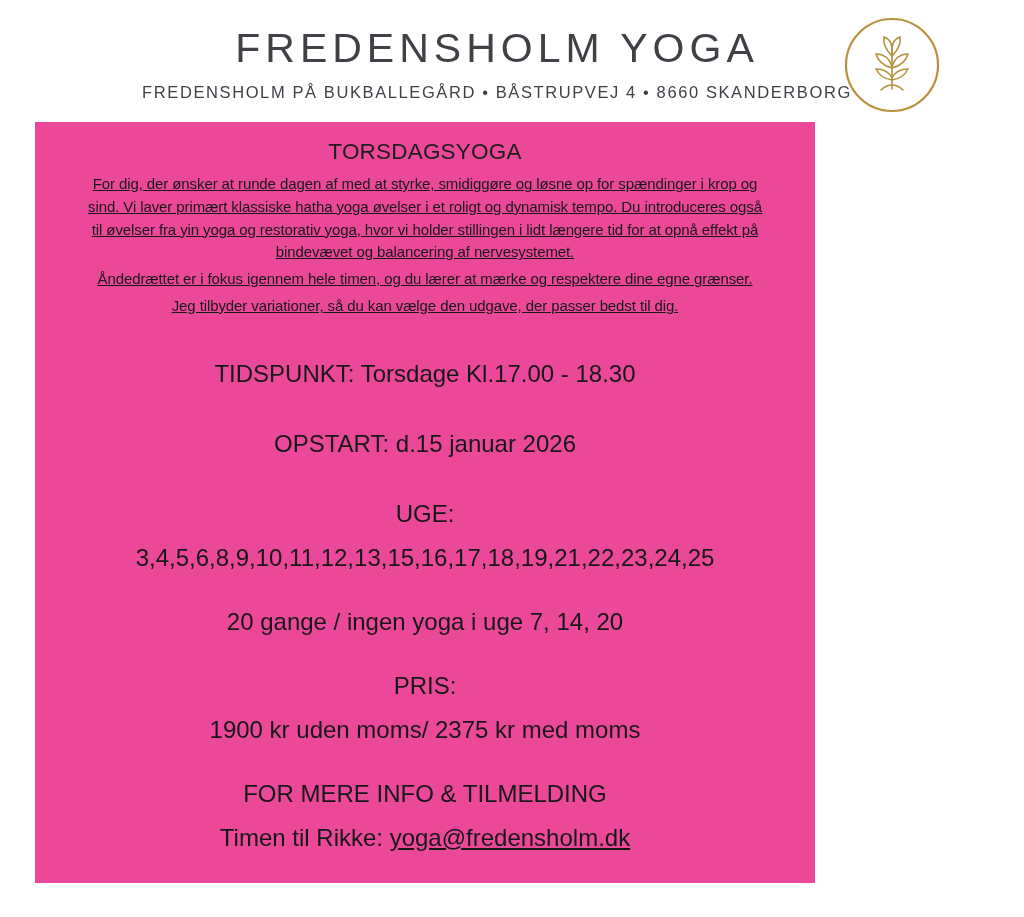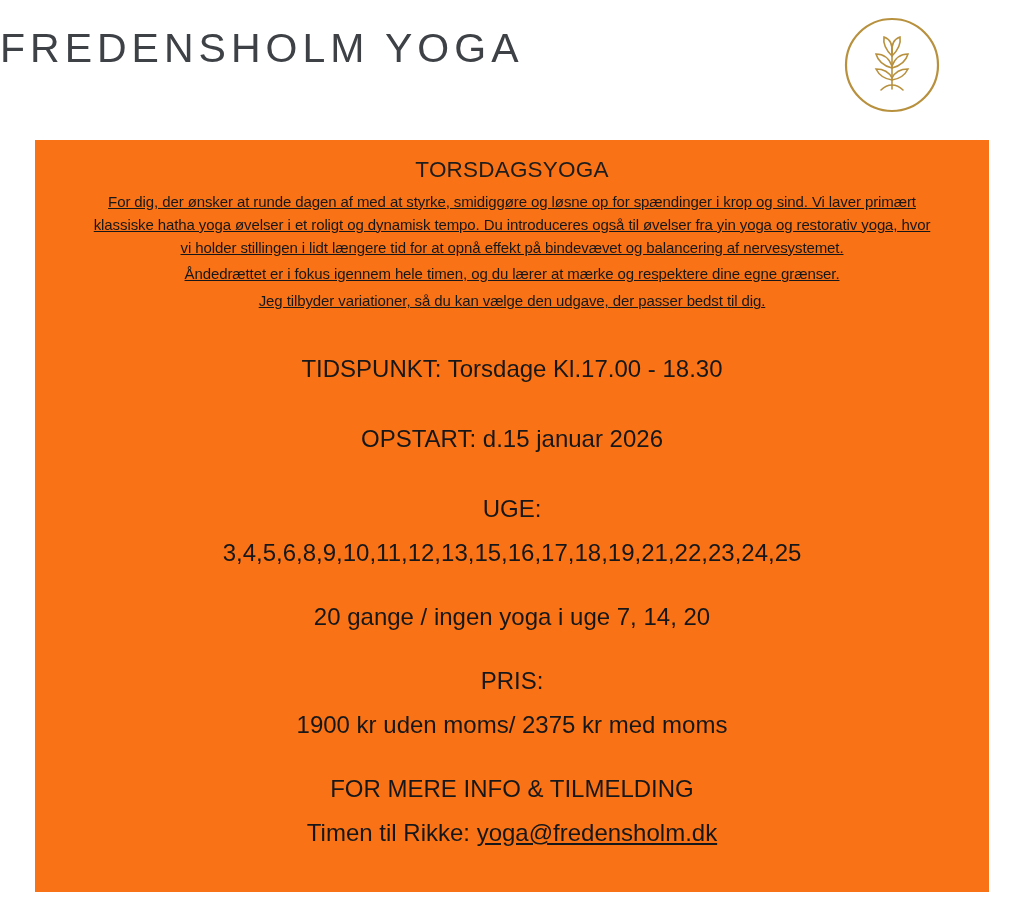--- a/index.html
+++ b/index.html
@@ -20,20 +20,21 @@
   .header {
     position: relative;
     height: 131px;
     background: #ffffff;
   }
   .brand-block {
     position: absolute;
     left: 0;
     right: 16px;
     top: 26px;
+    text-align: center;
   }
   .brand-title {
     font-size: 41px;
     letter-spacing: 5px;
     font-weight: 400;
     color: #3e4247;
     line-height: 1.1;
     padding-right: 14px;
   }
   .brand-subtitle {
@@ -50,24 +51,24 @@
     left: 843px;
     width: 98px;
     height: 98px;
   }
   .logo-wrap svg { display: block; }
 
   
   .panel {
     position: absolute;
     left: 35px;
-    top: 140px;
-    width: 954px;
+    top: 122px;
+    width: 780px;
     height: 761px;
-    background: #f97316;
+    background: #ec4899;
   }
   .content {
     padding: 17px 52px 0 52px;
     text-align: center;
   }
   .doc-title {
     font-size: 22.5px;
     color: #1d1d1d;
     font-weight: 400;
     letter-spacing: 0.2px;
@@ -107,20 +108,21 @@
     height: 25px;
     background: #ffffff;
   }
 </style>
 </head>
 <body>
 
 <div class="header">
   <div class="brand-block">
     <div class="brand-title">FREDENSHOLM YOGA</div>
+    <div class="brand-subtitle">FREDENSHOLM PÅ BUKBALLEGÅRD • BÅSTRUPVEJ 4 • 8660 SKANDERBORG</div>
   </div>
   <div class="logo-wrap">
     <svg width="98" height="98" viewBox="0 0 98 98" xmlns="http://www.w3.org/2000/svg">
       <circle cx="49" cy="49" r="46" fill="none" stroke="#b8913f" stroke-width="2.2"></circle>
       <g stroke="#b8913f" stroke-width="1.6" fill="none" stroke-linecap="round">
         <path d="M49 73 L49 38"></path>
         <path d="M49 40 C42 33 40 27 41 21 C47 23 50 29 49 38"></path>
         <path d="M49 40 C56 33 58 27 57 21 C51 23 48 29 49 38"></path>
         <path d="M49 52 C41 50 35 45 33 38 C40 38 46 42 49 50"></path>
         <path d="M49 52 C57 50 63 45 65 38 C58 38 52 42 49 50"></path>

